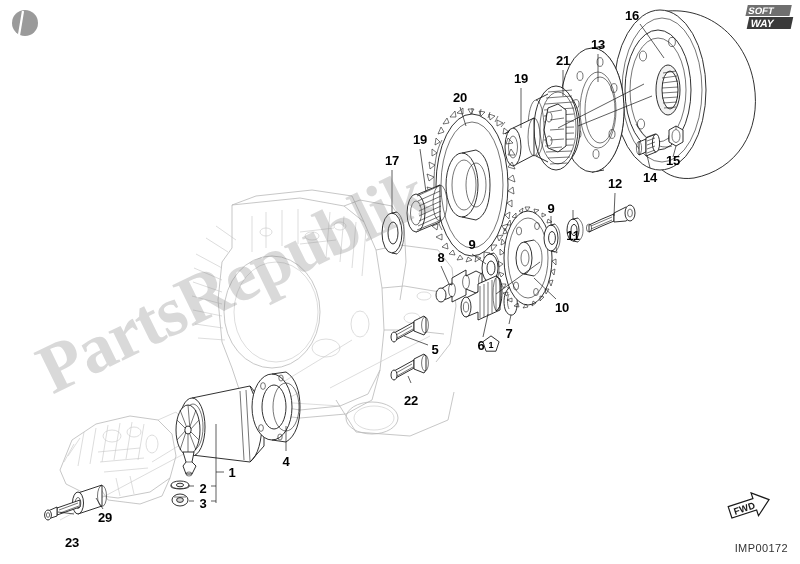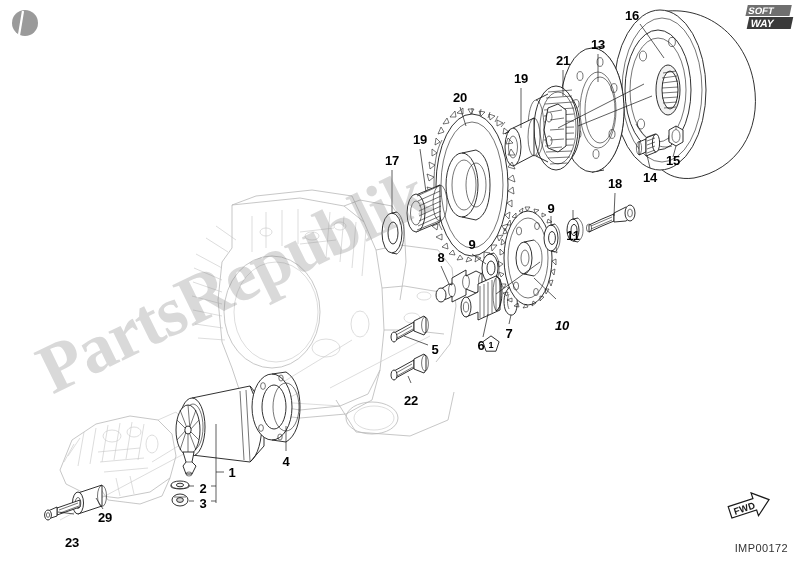--- a/index.html
+++ b/index.html
@@ -599,23 +599,23 @@
       <div class="callout" style="left: 232px; top: 472px;">1</div>
       <div class="callout" style="left: 203px; top: 488px;">2</div>
       <div class="callout" style="left: 203px; top: 503px;">3</div>
       <div class="callout" style="left: 286px; top: 461px;">4</div>
       <div class="callout" style="left: 435px; top: 349px;">5</div>
       <div class="callout" style="left: 481px; top: 345px;">6</div>
       <div class="callout" style="left: 509px; top: 333px;">7</div>
       <div class="callout" style="left: 441px; top: 257px;">8</div>
       <div class="callout" style="left: 472px; top: 244px;">9</div>
       <div class="callout" style="left: 551px; top: 208px;">9</div>
-      <div class="callout" style="left: 562px; top: 325px; font-style: italic;">10</div>
+      <div class="callout" style="left: 562px; top: 307px;">10</div>
       <div class="callout" style="left: 573px; top: 200px; margin-top: 35px;">11</div>
-      <div class="callout" style="left: 615px; top: 183px;">18</div>
+      <div class="callout" style="left: 615px; top: 183px;">12</div>
       <div class="callout" style="left: 598px; top: 44px;">13</div>
       <div class="callout" style="left: 650px; top: 177px;">14</div>
       <div class="callout" style="left: 673px; top: 160px; text-align: center;">15</div>
       <div class="callout" style="left: 632px; top: 15px;">16</div>
       <div class="callout" style="left: 392px; top: 160px;">17</div>
       <div class="callout" style="left: 521px; top: 78px;">19</div>
       <div class="callout" style="left: 420px; top: 139px;">19</div>
       <div class="callout" style="left: 460px; top: 97px;">20</div>
       <div class="callout" style="left: 563px; top: 60px;">21</div>
       <div class="callout" style="left: 411px; top: 392px; margin-top: 8px;">22</div>

